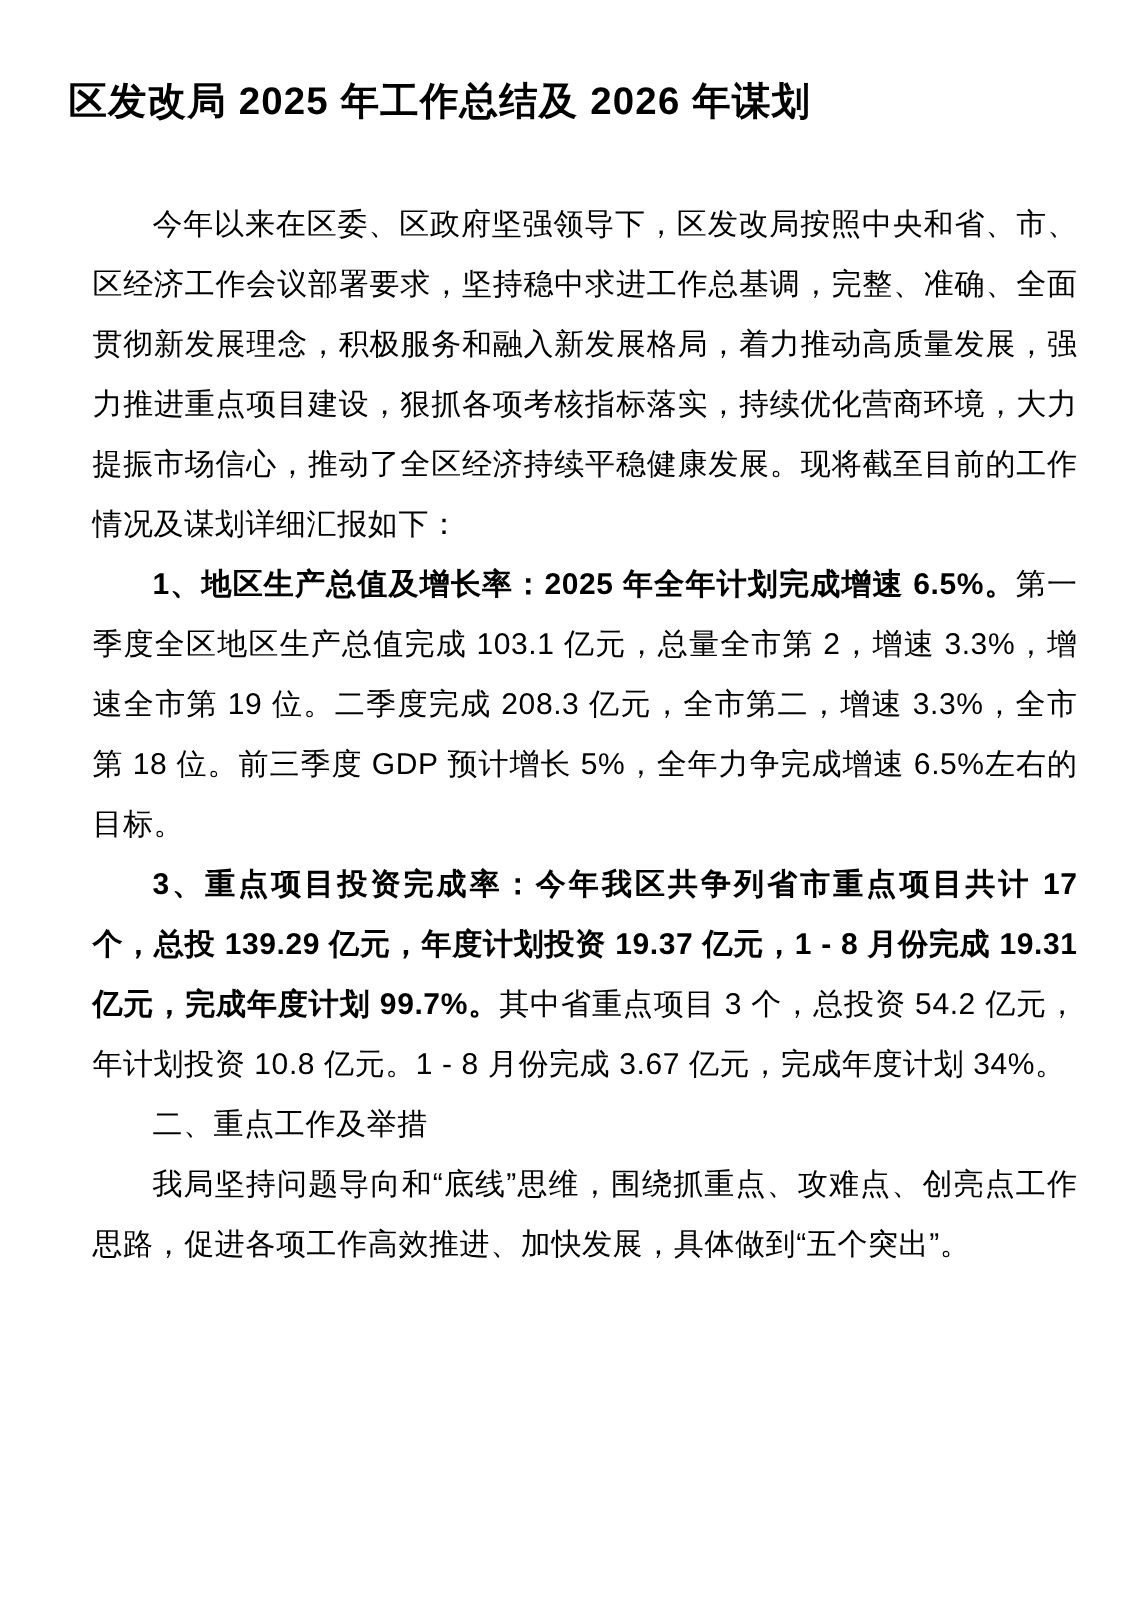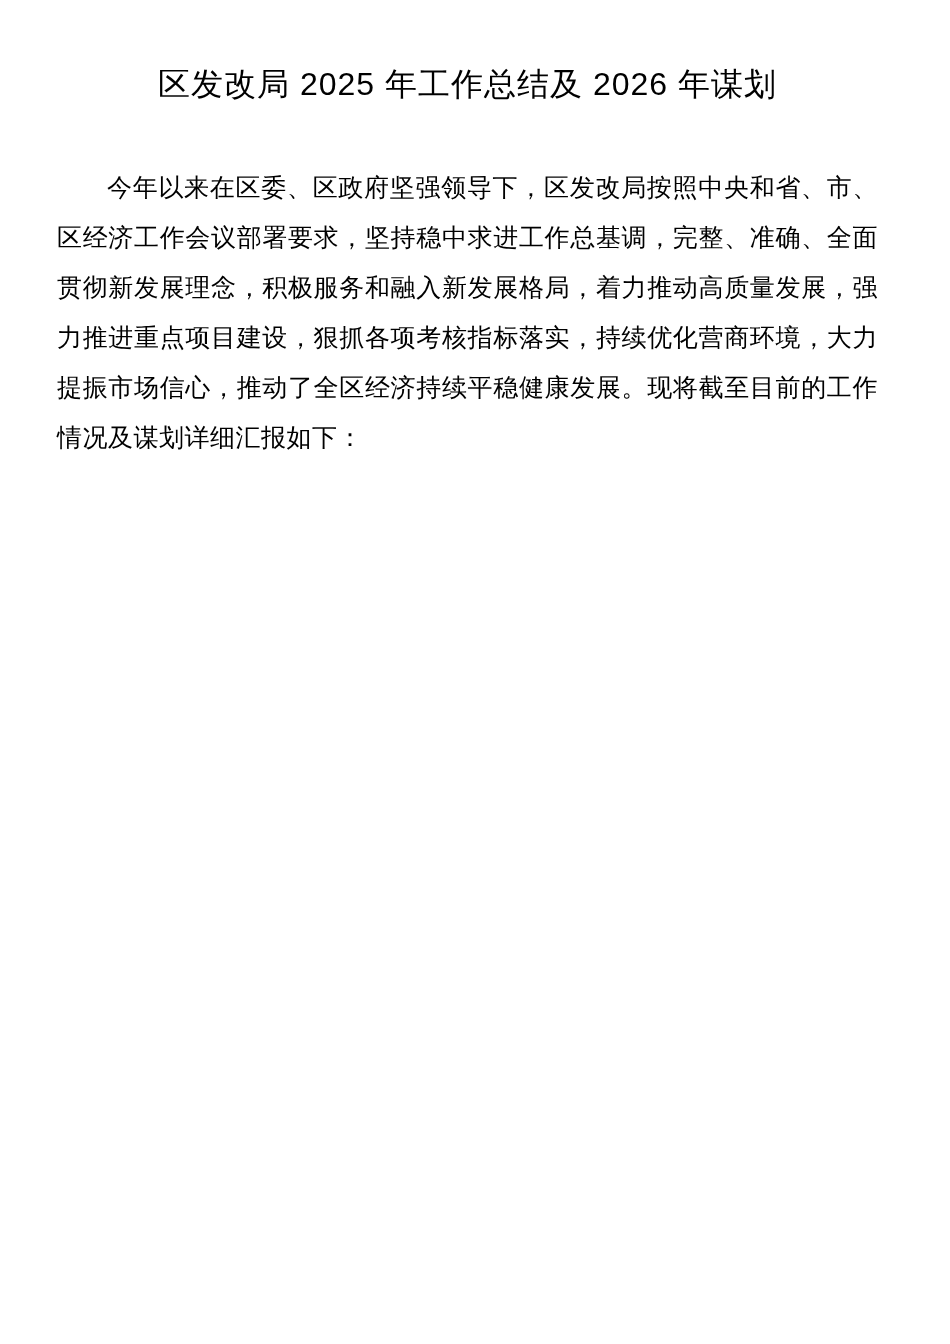--- a/index.html
+++ b/index.html
@@ -17,29 +17,29 @@
   .page {
     box-sizing: border-box;
     width: 950px;
     height: 1344px;
     padding: 62px 72px 40px 57px;
     background: #ffffff;
   }
   .doc-title {
     margin: 0 0 56px 0;
     font-size: 32px;
-    font-weight: 400;
+    font-weight: 700;
     line-height: 44px;
-    text-align: center;
     letter-spacing: 1px;
     white-space: nowrap;
     color: #000000;
   }
   .doc-body {
     width: 100%;
+    margin-left: 20px;
   }
   .para {
     margin: 0;
     font-size: 25px;
     line-height: 50px;
     text-align: justify;
     text-indent: 50px;
     letter-spacing: 0.5px;
     color: #000000;
     word-break: break-word;
@@ -51,14 +51,18 @@
     font-weight: 700;
   }
 </style>
 </head>
 <body>
 
 <div class="page">
   <h1 class="doc-title">区发改局 2025 年工作总结及 2026 年谋划</h1>
   <div class="doc-body">
       <p class="para body"><span class="seg">今年以来在区委、区政府坚强领导下，区发改局按照中央和省、市、区经济工作会议部署要求，坚持稳中求进工作总基调，完整、准确、全面贯彻新发展理念，积极服务和融入新发展格局，着力推动高质量发展，强力推进重点项目建设，狠抓各项考核指标落实，持续优化营商环境，大力提振市场信心，推动了全区经济持续平稳健康发展。现将截至目前的工作情况及谋划详细汇报如下：</span></p>
+      <p class="para body"><span class="seg bold">1、地区生产总值及增长率：2025 年全年计划完成增速 6.5%。</span><span class="seg">第一季度全区地区生产总值完成 103.1 亿元，总量全市第 2，增速 3.3%，增速全市第 19 位。二季度完成 208.3 亿元，全市第二，增速 3.3%，全市第 18 位。前三季度 GDP 预计增长 5%，全年力争完成增速 6.5%左右的目标。</span></p>
+      <p class="para body"><span class="seg bold">3、重点项目投资完成率：今年我区共争列省市重点项目共计 17 个，总投 139.29 亿元，年度计划投资 19.37 亿元，1 - 8 月份完成 19.31 亿元，完成年度计划 99.7%。</span><span class="seg">其中省重点项目 3 个，总投资 54.2 亿元，年计划投资 10.8 亿元。1 - 8 月份完成 3.67 亿元，完成年度计划 34%。</span></p>
+      <p class="para heading"><span class="seg">二、重点工作及举措</span></p>
+      <p class="para body"><span class="seg">我局坚持问题导向和“底线”思维，围绕抓重点、攻难点、创亮点工作思路，促进各项工作高效推进、加快发展，具体做到“五个突出”。</span></p>
     </div>
 </div>
 
 </body></html>

